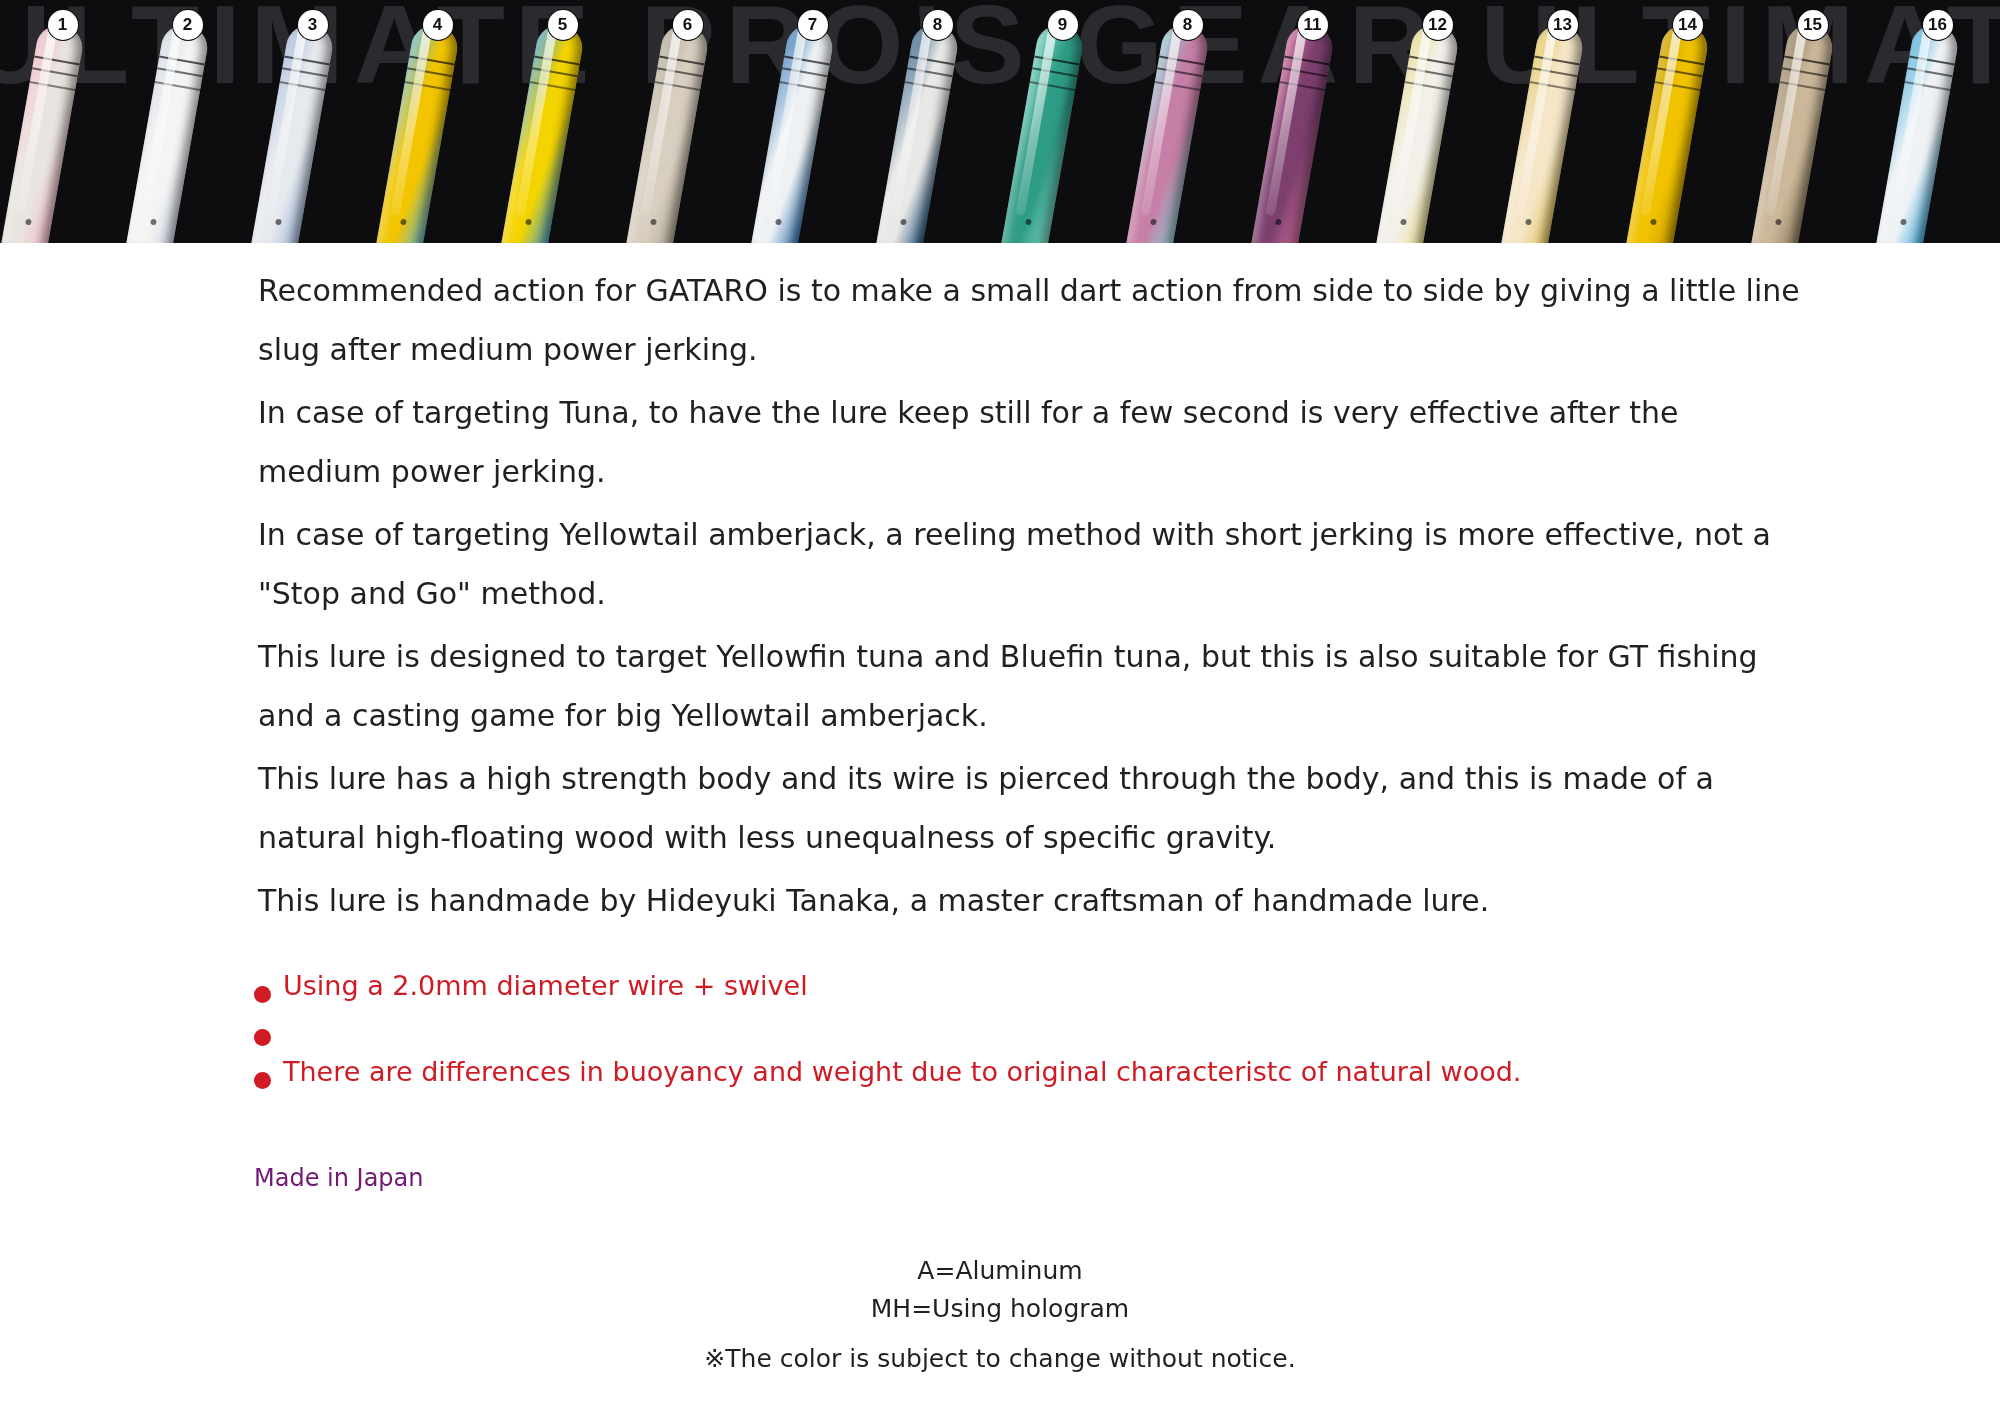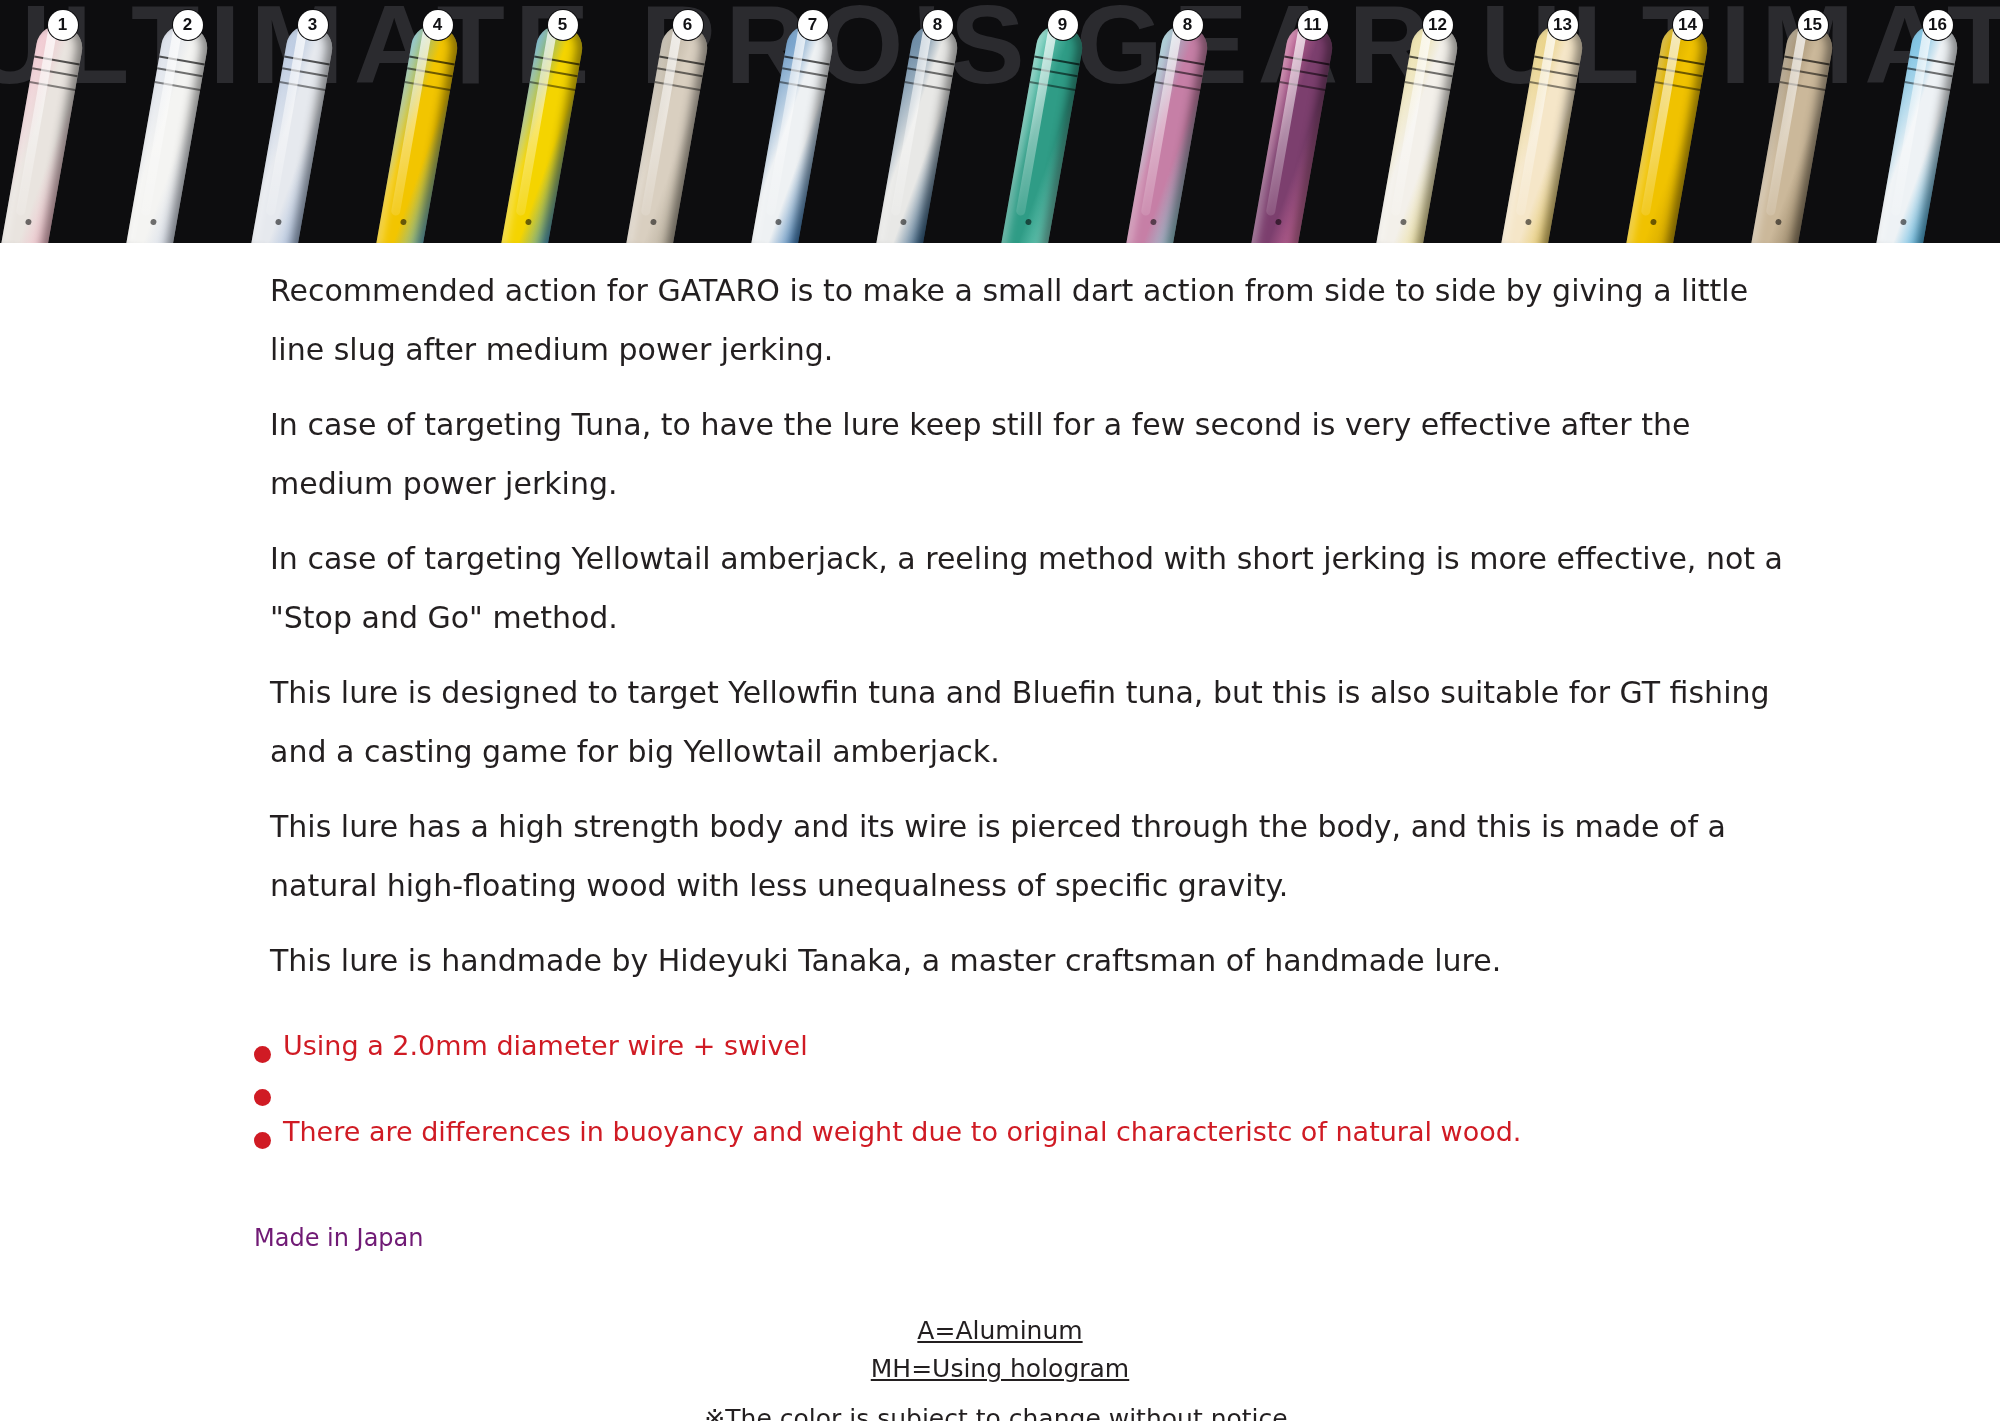--- a/index.html
+++ b/index.html
@@ -118,21 +118,21 @@
   .paragraphs {
     margin: 18px 0 0 254px;
     width: 1560px;
     font-size: 30px;
     line-height: 59px;
     color: #231f20;
     font-family: "DejaVu Sans", sans-serif;
     font-weight: 400;
   }
   .paragraphs p {
-    margin: 16px;
+    margin: 4px;
   }
   .bullets {
     margin: 30px 0 0 254px;
     width: 1560px;
     color: #d01b24;
     font-size: 27px;
     line-height: 52px;
     font-family: "DejaVu Sans", sans-serif;
   }
   .bullets .row {
@@ -154,21 +154,20 @@
     font-size: 24px;
     font-family: "DejaVu Sans", sans-serif;
   }
 
   
   .footnotes {
     margin-top: 60px;
     text-align: center;
     color: #231f20;
     font-family: "DejaVu Sans", sans-serif;
-    text-decoration: underline;
   }
   .footnotes .legend-line {
     font-size: 25px;
     line-height: 38px;
   }
   .footnotes .jp-note {
     font-size: 25px;
     line-height: 44px;
   }
   .footnotes .en-note {

